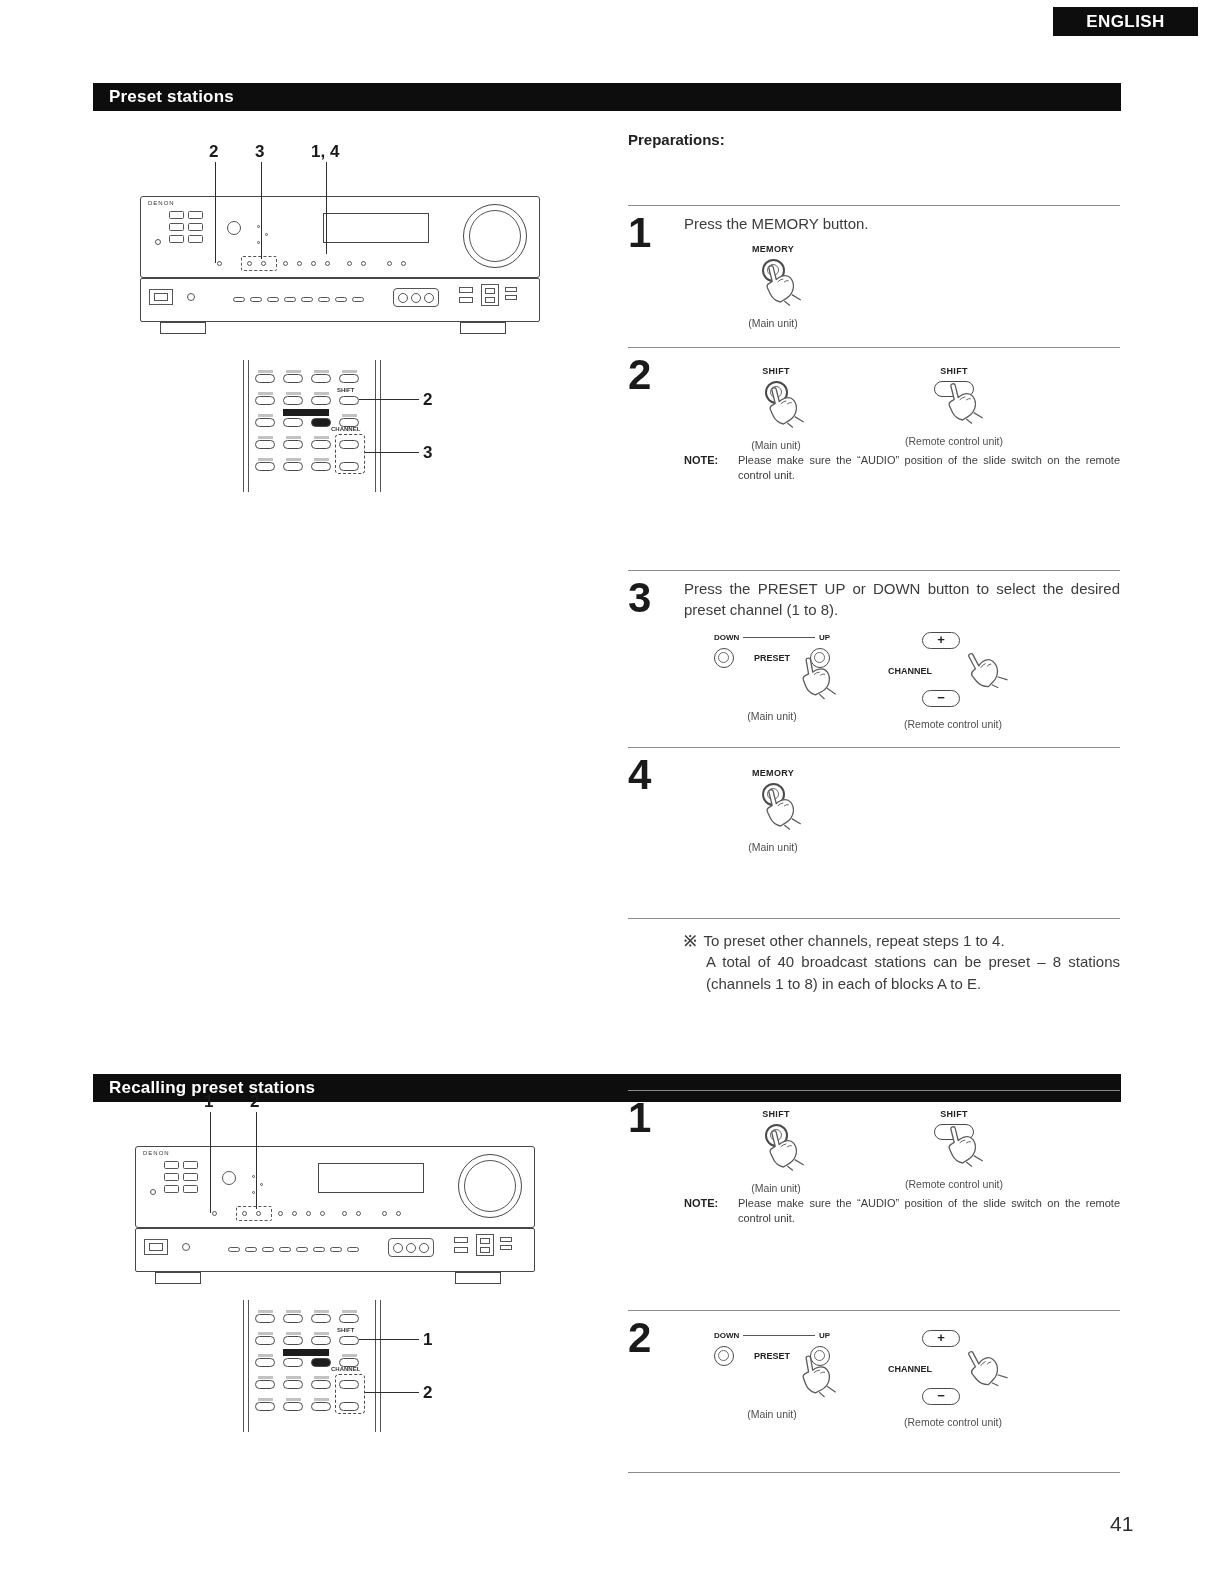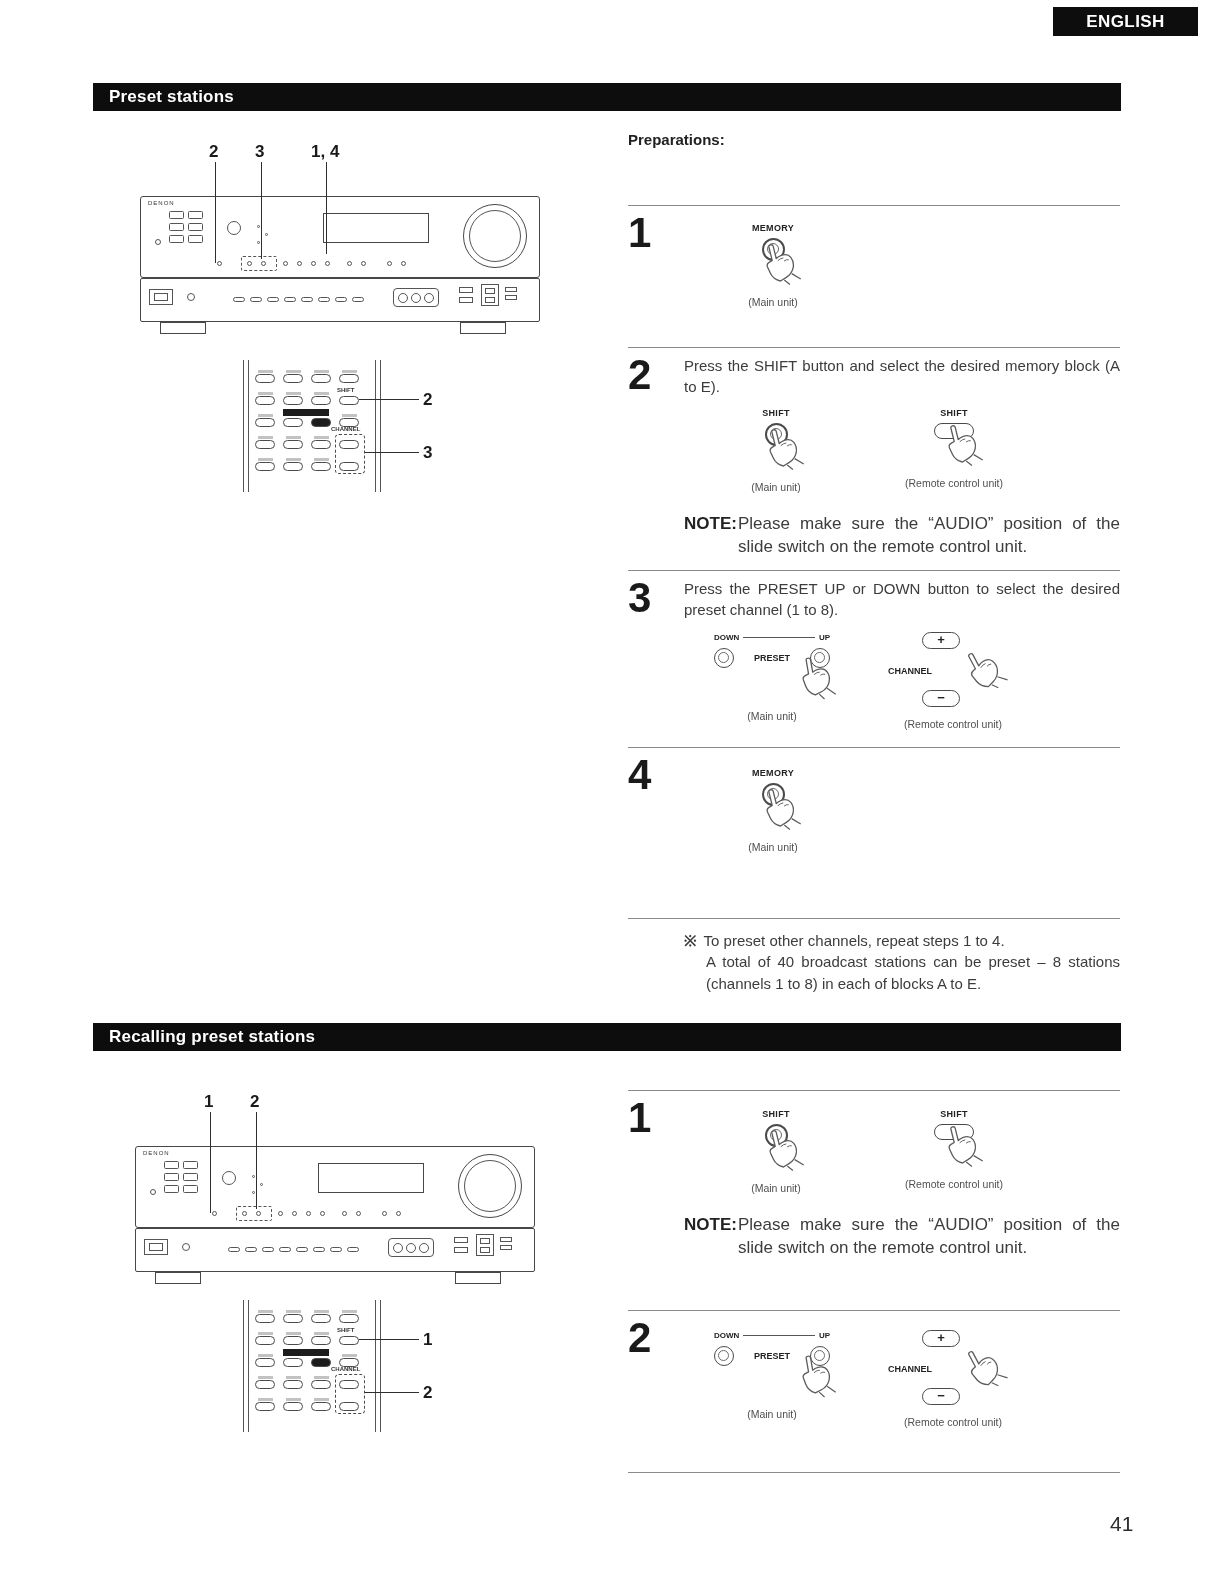--- a/index.html
+++ b/index.html
@@ -13,21 +13,21 @@
   .prep{position:absolute;left:628px;top:129px;width:492px;font-size:15px;line-height:1.42}
   .prep b{display:block;margin-bottom:20px;color:#222}
   .prep p{text-align:justify}
   .step{position:absolute;left:628px;width:492px;display:flex}
   .step-num{width:56px;flex:none;font-size:42px;font-weight:900;line-height:.95;color:#1a1a1a;letter-spacing:-1px}
   .step-body{flex:1;font-size:15px;line-height:1.4}
   .step-text{text-align:justify}
   .figrow{display:flex;align-items:flex-start}
   .figure{display:inline-block;text-align:center;vertical-align:top}
   .caption{font-size:10.5px;color:#4f4f4f;margin-top:3px;white-space:nowrap}
-  .note{display:flex;margin-top:17px;font-size:17px;line-height:1.38}
+  .note{display:flex;margin-top:0;font-size:11px;line-height:1.38}
   .note b{width:54px;flex:none;color:#222}
   .note span{flex:1;text-align:justify}
   .footnote{position:absolute;left:684px;top:930px;width:436px;font-size:15px;line-height:1.42}
   .fn-row{display:flex;gap:7px}
   .fn-mark{flex:none}
   .fn-body{margin-left:22px;text-align:justify}
   .pagenum{position:absolute;left:1110px;top:1512px;font-size:21px;color:#2e2e2e}
 
   
   .btn-label{font-size:9px;font-weight:bold;letter-spacing:.3px;color:#222}
@@ -216,41 +216,41 @@
 
 <div class="prep">
   <b>Preparations:</b>
 </div>
 
 <i class="rule" style="top:205px"></i>
 
 <div class="step" style="top:213px">
   <div class="step-num">1</div>
   <div class="step-body">
+    <p class="step-text">Press the MEMORY button.</p>
     <div class="figrow" style="margin:9px 0 0 52px">
       <div class="figure">
         <div class="illo illo-mem">
           <div class="btn-label">MEMORY</div>
           <div class="round-btn"></div>
           <svg class="hand" viewBox="0 0 48 52" width="42" height="46">
               <use href="#hand-shape"></use>
             </svg>
         </div>
         <div class="caption">(Main unit)</div>
       </div>
     </div>
   </div>
 </div>
 
 <i class="rule" style="top:347px"></i>
 
 <div class="step" style="top:355px">
   <div class="step-num">2</div>
   <div class="step-body">
-    <p class="step-text">Press the SHIFT button and select the desired memory block (A to E).</p>
     <div class="figrow" style="margin:10px 0 0 55px;gap:92px">
       <div class="figure">
         <div class="illo illo-mem">
           <div class="btn-label">SHIFT</div>
           <div class="round-btn"></div>
           <svg class="hand" viewBox="0 0 48 52" width="42" height="46">
               <use href="#hand-shape"></use>
             </svg>
         </div>
         <div class="caption">(Main unit)</div>
@@ -336,21 +336,21 @@
 <i class="rule" style="top:918px"></i>
 
 <div class="footnote">
   <div class="fn-row">
     <b class="fn-mark">※</b>
     <span>To preset other channels, repeat steps 1 to 4.</span>
   </div>
   <div class="fn-body">A total of 40 broadcast stations can be preset – 8 stations (channels 1 to 8) in each of blocks A to E.</div>
 </div>
 
-<div class="bar" style="top:1023px">Recalling preset stations</div>
+<div class="bar" style="top:1074px">Recalling preset stations</div>
 
 <div class="receiver" style="left:125px;top:1092px">
   <span class="co" style="left:79px">1</span>
   <span class="co" style="left:125px">2</span>
   <i class="cl" style="left:85px;top:20px;height:101px"></i>
   <i class="cl" style="left:131px;top:20px;height:97px"></i>
   <div class="rx-top">
     <span class="rx-brand">DENON</span>
     <i class="rb" style="left:28px;top:14px"></i>
     <i class="rb" style="left:47px;top:14px"></i>

